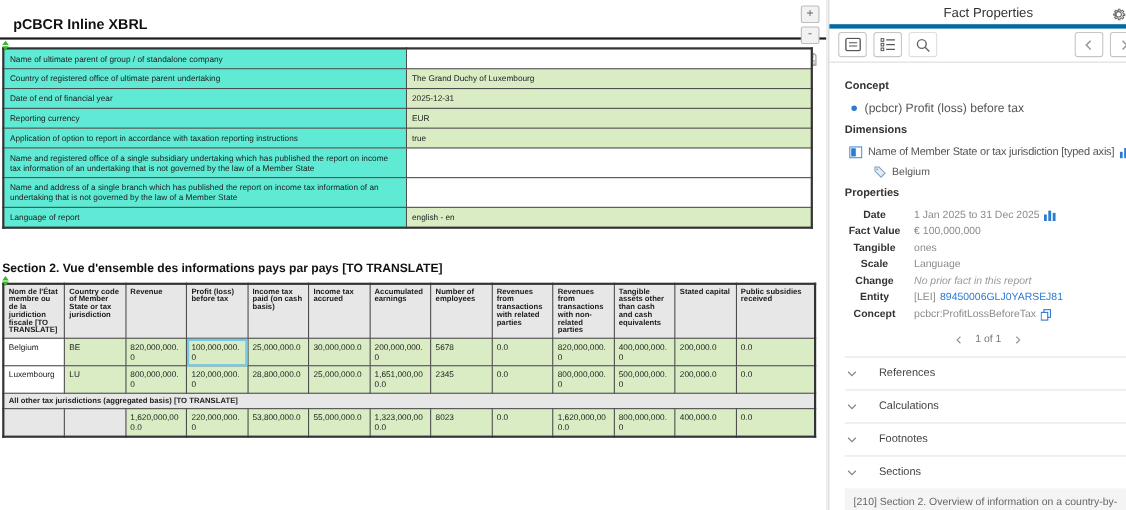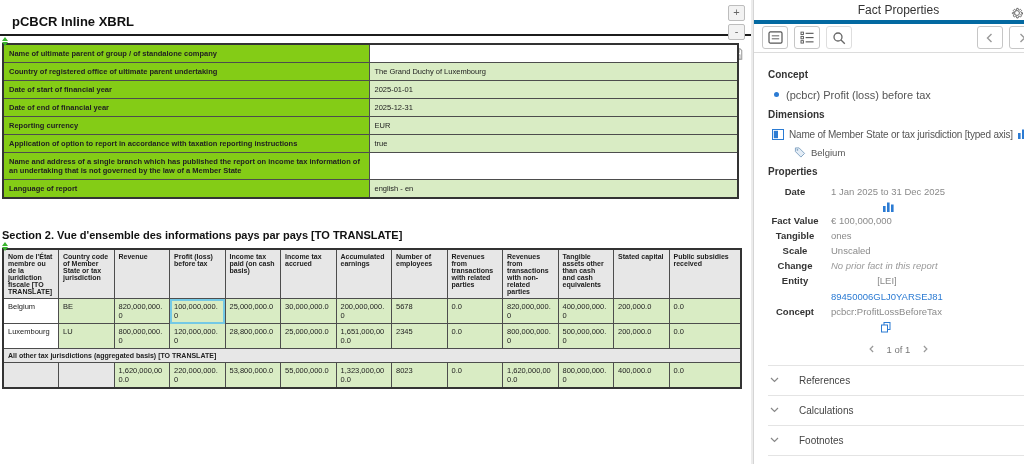--- a/index.html
+++ b/index.html
@@ -15,21 +15,21 @@
   #sec1-heading { margin:58px 0 0 12px; }
   #sec2-heading { margin:30px 0 0 2px; }
   .tbl-wrap { position:relative; margin:7px 0 0 2px; }
   .corner { position:absolute; top:-6px; left:0; }
   .tri-up { width:0;height:0;border-left:3px solid transparent;border-right:3px solid transparent;border-bottom:4px solid #3ab52e; }
   .tri-down { width:0;height:0;border-left:3px solid transparent;border-right:3px solid transparent;border-top:4px solid #3ab52e; margin-top:1px; }
   table { border-collapse:collapse; table-layout:fixed; border:2px solid #333; }
   td,th { border:1px solid #4d4d4d; vertical-align:top; }
   #t1 { width:737px; }
   #t1 td { font-size:7.5px; padding:4px 5px; color:#222; }
-  #t1 .lbl { background:#84cc16; font-weight:bold; }
+  #t1 .lbl { background:#5eead4; font-weight:normal; }
   #t1 .val { background:#fff; }
   #t1 .filled { background:#d9ecc4; }
   #t2 { width:740px; }
   #t2 th { background:#e7e7e7; font-weight:bold; text-align:left; font-size:7px; color:#1c1c1c; padding:3px 4px; }
   #t2 td { font-size:7.5px; padding:3px 4px; color:#222; }
   #t2 .num { background:#d9ecc4; word-break:break-all; }
   #t2 .name { background:#fff; }
   #t2 .empty-gray { background:#e7e7e7; }
   #t2 .agg-label { background:#e7e7e7; font-weight:bold; font-size:7px; }
   #t2 .sel { outline:2px solid #74c9e5; outline-offset:-2px; }
@@ -54,21 +54,21 @@
   .nav-spacer { margin-left:auto; }
   .panel-body { padding:8px 14px 0 14px; overflow:hidden; }
   .ph { font-weight:bold; font-size:10px; color:#333; margin:8px 0 9px; }
   .concept-item { display:flex; gap:7px; align-items:flex-start; color:#555; font-size:11px; padding-left:6px; margin-bottom:4px; }
   .dot { width:5px; height:5px; border-radius:50%; background:#2b7bd3; margin-top:3px; flex:none; }
   .dim-axis { padding-left:4px; display:flex; gap:5px; align-items:center; font-size:10px; letter-spacing:-0.2px;
               color:#555; white-space:nowrap; margin-bottom:7px;justify-content:flex-end; }
   .dim-member { padding-left:26px; display:flex; gap:5px; align-items:center; font-size:9.5px; color:#555; margin-bottom:4px; }
   .prop-row { display:flex; gap:9px; margin-bottom:3px; line-height:12px; }
   .pkey { width:54px; text-align:center; font-weight:bold; color:#333; font-size:9.5px; flex:none; }
-  .pval { color:#8a8a8a; font-size:9.5px; display:flex; gap:4px; align-items:center;flex-direction:column; }
+  .pval { color:#8a8a8a; font-size:9.5px; display:flex; gap:4px; align-items:center; }
   .ital { font-style:italic; color:#999; }
   .plink { color:#2b7bd3; text-decoration:none; cursor:pointer; }
   .pagination { display:flex; justify-content:center; align-items:center; gap:12px; color:#777; font-size:9.5px; margin:11px 0 10px; }
   .pg-btn { background:none; border:none; cursor:pointer; display:flex; align-items:center; }
   .collapse-row { border-top:1px solid #e4e4e4; padding:9px 2px; display:flex; gap:20px; align-items:center;
                   font-size:10px; color:#444; cursor:pointer; }
   .sections-item { background:#f4f4f4; color:#666; font-size:9.5px; padding:6px 8px; line-height:1.45; margin:0 0 8px; cursor:pointer; }
 </style>
 </head>
 <body>
@@ -104,34 +104,34 @@
         <tbody id="s1body">
             <tr>
               <td class="lbl">Name of ultimate parent of group / of standalone company</td>
               <td class="val"></td>
             </tr>
             <tr>
               <td class="lbl">Country of registered office of ultimate parent undertaking</td>
               <td class="val filled">The Grand Duchy of Luxembourg</td>
             </tr>
             <tr>
-              <td class="lbl">Date of start of financial year</td>
-              <td class="val filled">2025-01-01</td>
-            </tr>
-            <tr>
               <td class="lbl">Date of end of financial year</td>
               <td class="val filled">2025-12-31</td>
             </tr>
             <tr>
               <td class="lbl">Reporting currency</td>
               <td class="val filled">EUR</td>
             </tr>
             <tr>
               <td class="lbl">Application of option to report in accordance with taxation reporting instructions</td>
               <td class="val filled">true</td>
+            </tr>
+            <tr>
+              <td class="lbl">Name and registered office of a single subsidiary undertaking which has published the report on income tax information of an undertaking that is not governed by the law of a Member State</td>
+              <td class="val"></td>
             </tr>
             <tr>
               <td class="lbl">Name and address of a single branch which has published the report on income tax information of an undertaking that is not governed by the law of a Member State</td>
               <td class="val"></td>
             </tr>
             <tr>
               <td class="lbl">Language of report</td>
               <td class="val filled">english - en</td>
             </tr>
           </tbody>
@@ -332,21 +332,21 @@
           </div>
           <div class="prop-row">
             <div class="pkey">Tangible</div>
             <div class="pval">
               <span>ones</span>
             </div>
           </div>
           <div class="prop-row">
             <div class="pkey">Scale</div>
             <div class="pval">
-              <span>Unscaled</span>
+              <span>Language</span>
             </div>
           </div>
           <div class="prop-row">
             <div class="pkey">Change</div>
             <div class="pval">
               <span class="ital">No prior fact in this report</span>
             </div>
           </div>
           <div class="prop-row">
             <div class="pkey">Entity</div>

